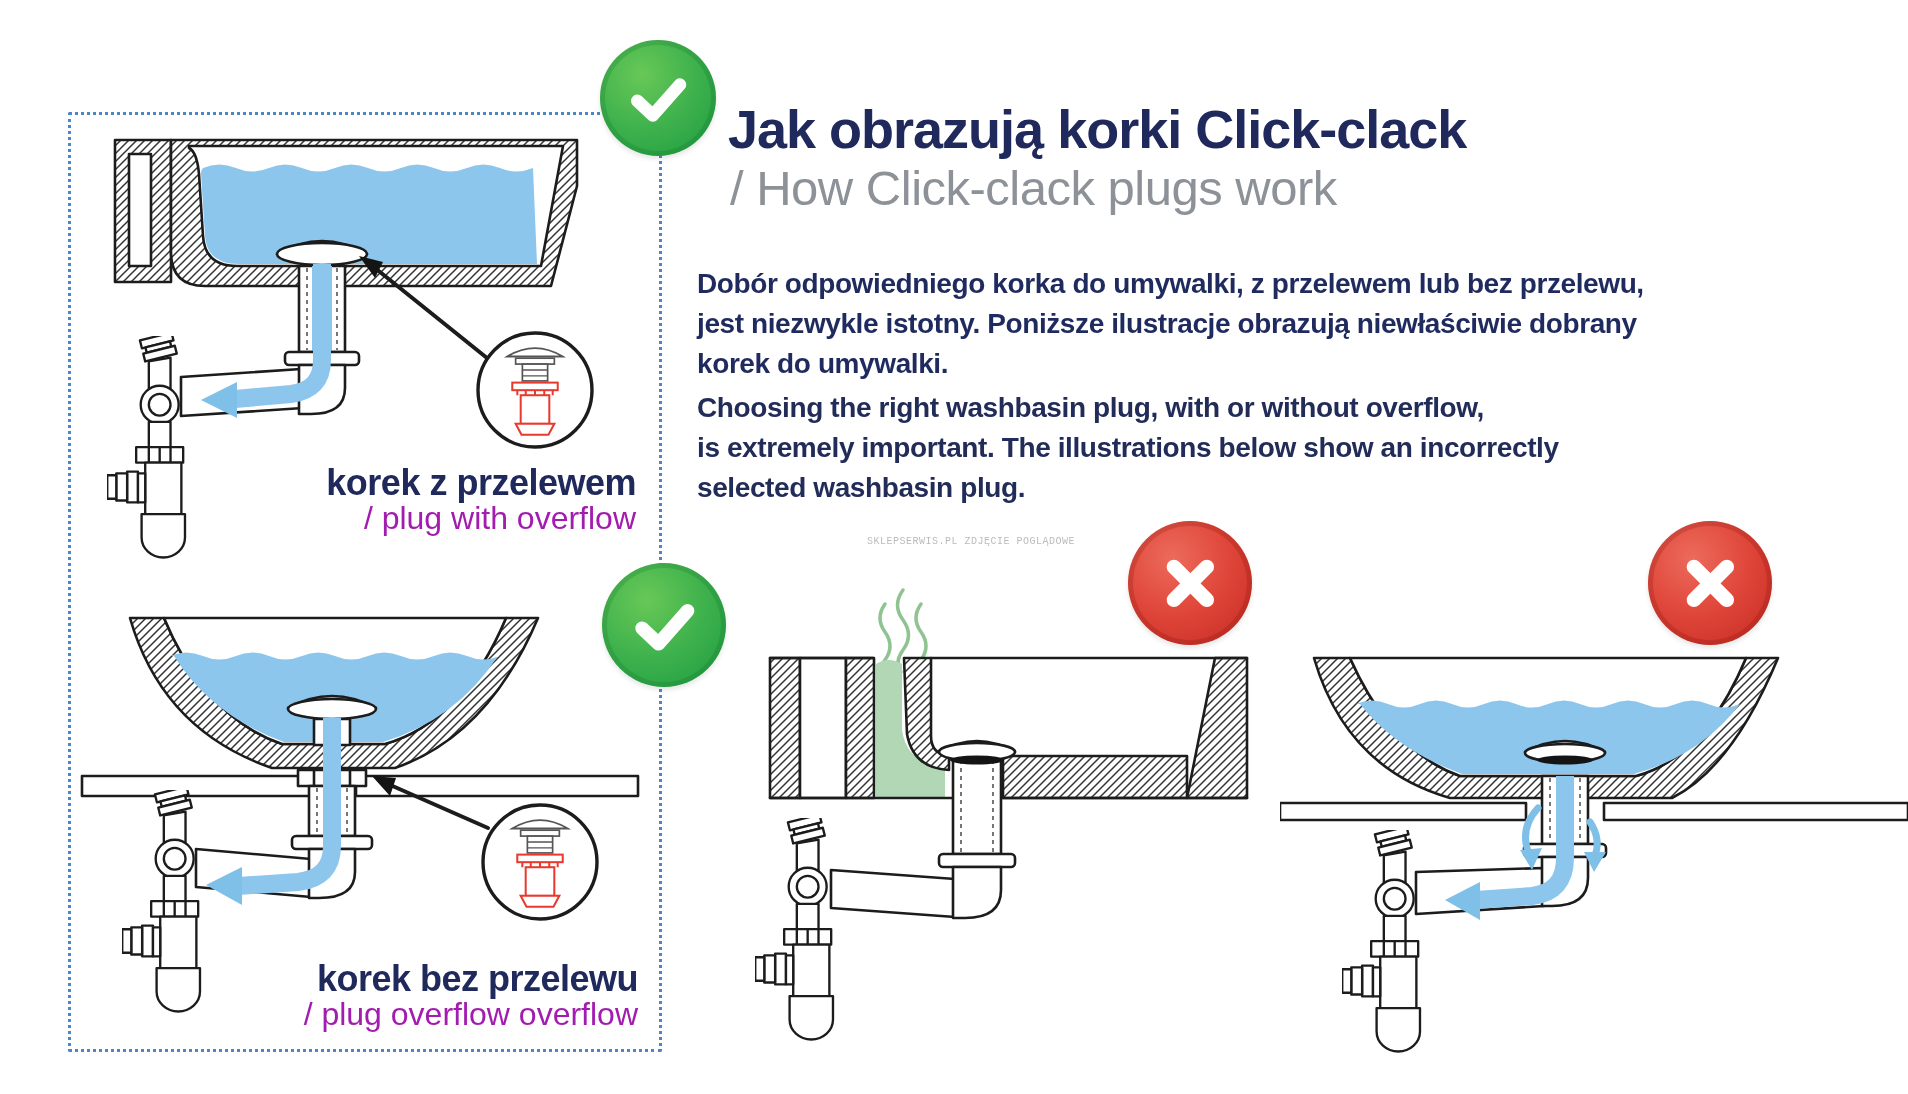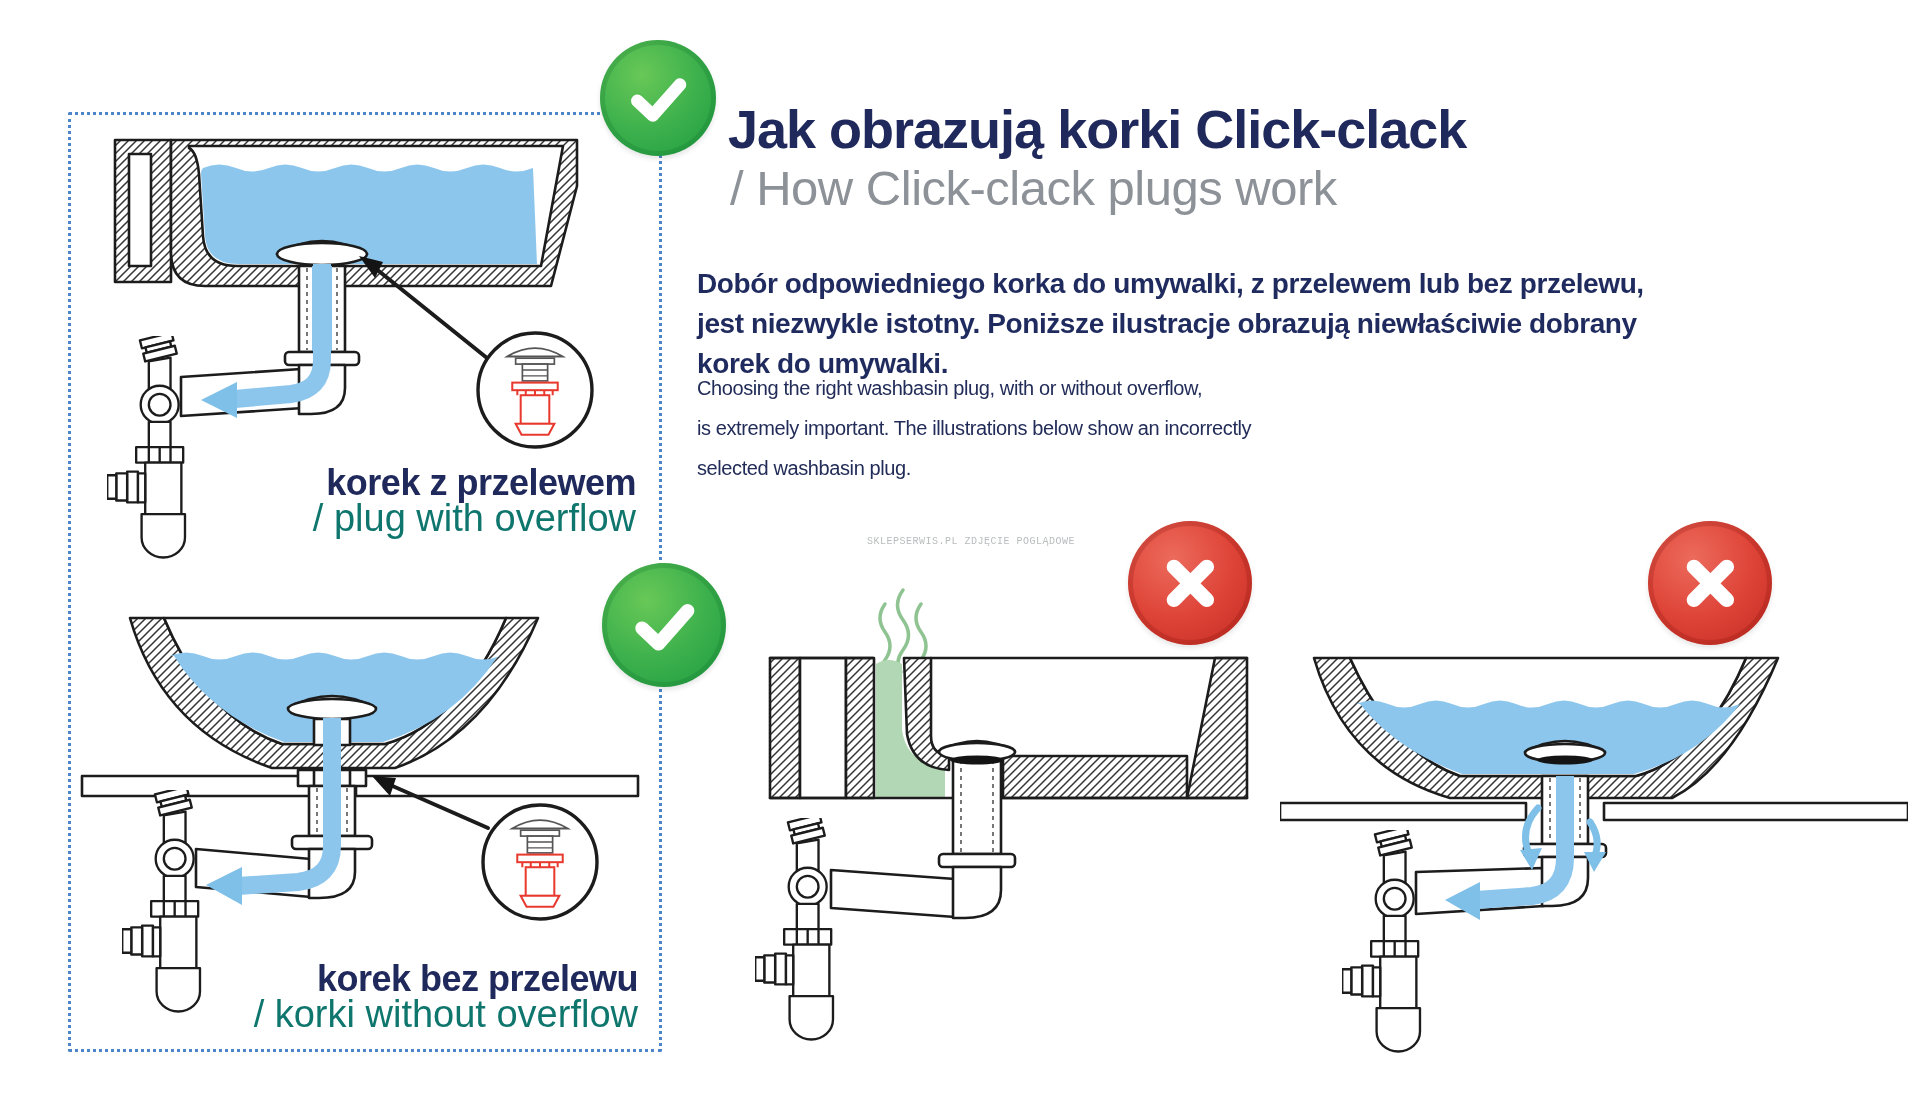--- a/index.html
+++ b/index.html
@@ -6,25 +6,25 @@
   .stage{
     position:relative;width:1908px;height:1094px;background:#ffffff;overflow:hidden;
     font-family:"Liberation Sans", sans-serif;
   }
   .abs{position:absolute;}
   
   .title-pl{left:728px;top:98px;font-size:54px;font-weight:bold;color:#20295c;letter-spacing:-1px;}
   .title-en{left:730px;top:160px;font-size:49px;font-weight:300;color:#8d9298;letter-spacing:-0.5px;}
   .intro{white-space:pre-line;letter-spacing:-0.4px;}
   .intro-pl{left:697px;top:264px;font-size:28px;font-weight:bold;color:#1f2a5e;line-height:40px;}
-  .intro-en{left:697px;top:368px;font-size:20px;font-weight:400;color:#222c58;line-height:40px;}
+  .intro-en{left:697px;top:388px;font-size:28px;font-weight:700;color:#222c58;line-height:40px;}
   .watermark{left:867px;top:536px;font-size:10px;color:#b9bcbd;letter-spacing:0.5px;font-family:Liberation Mono, monospace;}
   .caption{text-align:right;}
   .caption .pl{font-size:36px;font-weight:bold;color:#20295c;line-height:37px;letter-spacing:-0.5px;}
-  .caption .en{font-size:38px;font-weight:300;color:#0f766e;line-height:34px;}
+  .caption .en{font-size:32px;font-weight:300;color:#a21caf;line-height:34px;}
   .cap1{left:280px;top:464px;width:356px;}
   .cap2{left:226px;top:960px;width:412px;}
   
   .dotted-box{left:68px;top:112px;width:594px;height:940px;border:3px dotted #4d86c8;box-sizing:border-box;border-radius:2px;}
   
   .badge{position:absolute;border-radius:50%;display:flex;align-items:center;justify-content:center;z-index:6;}
   .badge svg{width:78%;height:78%;}
   .badge.green{background:radial-gradient(circle at 36% 30%, #68c857 0%, #3cb04c 52%, #1f9c41 100%);
     box-shadow:inset 0 0 0 5px rgba(0,90,30,0.16), 0 3px 5px rgba(0,0,0,0.10);}
   .badge.red{background:radial-gradient(circle at 36% 30%, #ec6b5c 0%, #de4337 52%, #c22b21 100%);
@@ -250,16 +250,16 @@
 is extremely important. The illustrations below show an incorrectly
 selected washbasin plug.</div>
   <div class="abs watermark">SKLEPSERWIS.PL ZDJĘCIE POGLĄDOWE</div>
 
   <div class="abs caption cap1">
     <div class="pl">korek z przelewem</div>
     <div class="en">/ plug with overflow</div>
   </div>
   <div class="abs caption cap2">
     <div class="pl">korek bez przelewu</div>
-    <div class="en">/ korki without overflow</div>
+    <div class="en">/ plug overflow overflow</div>
   </div>
 
 </div>
 
 </body></html>

